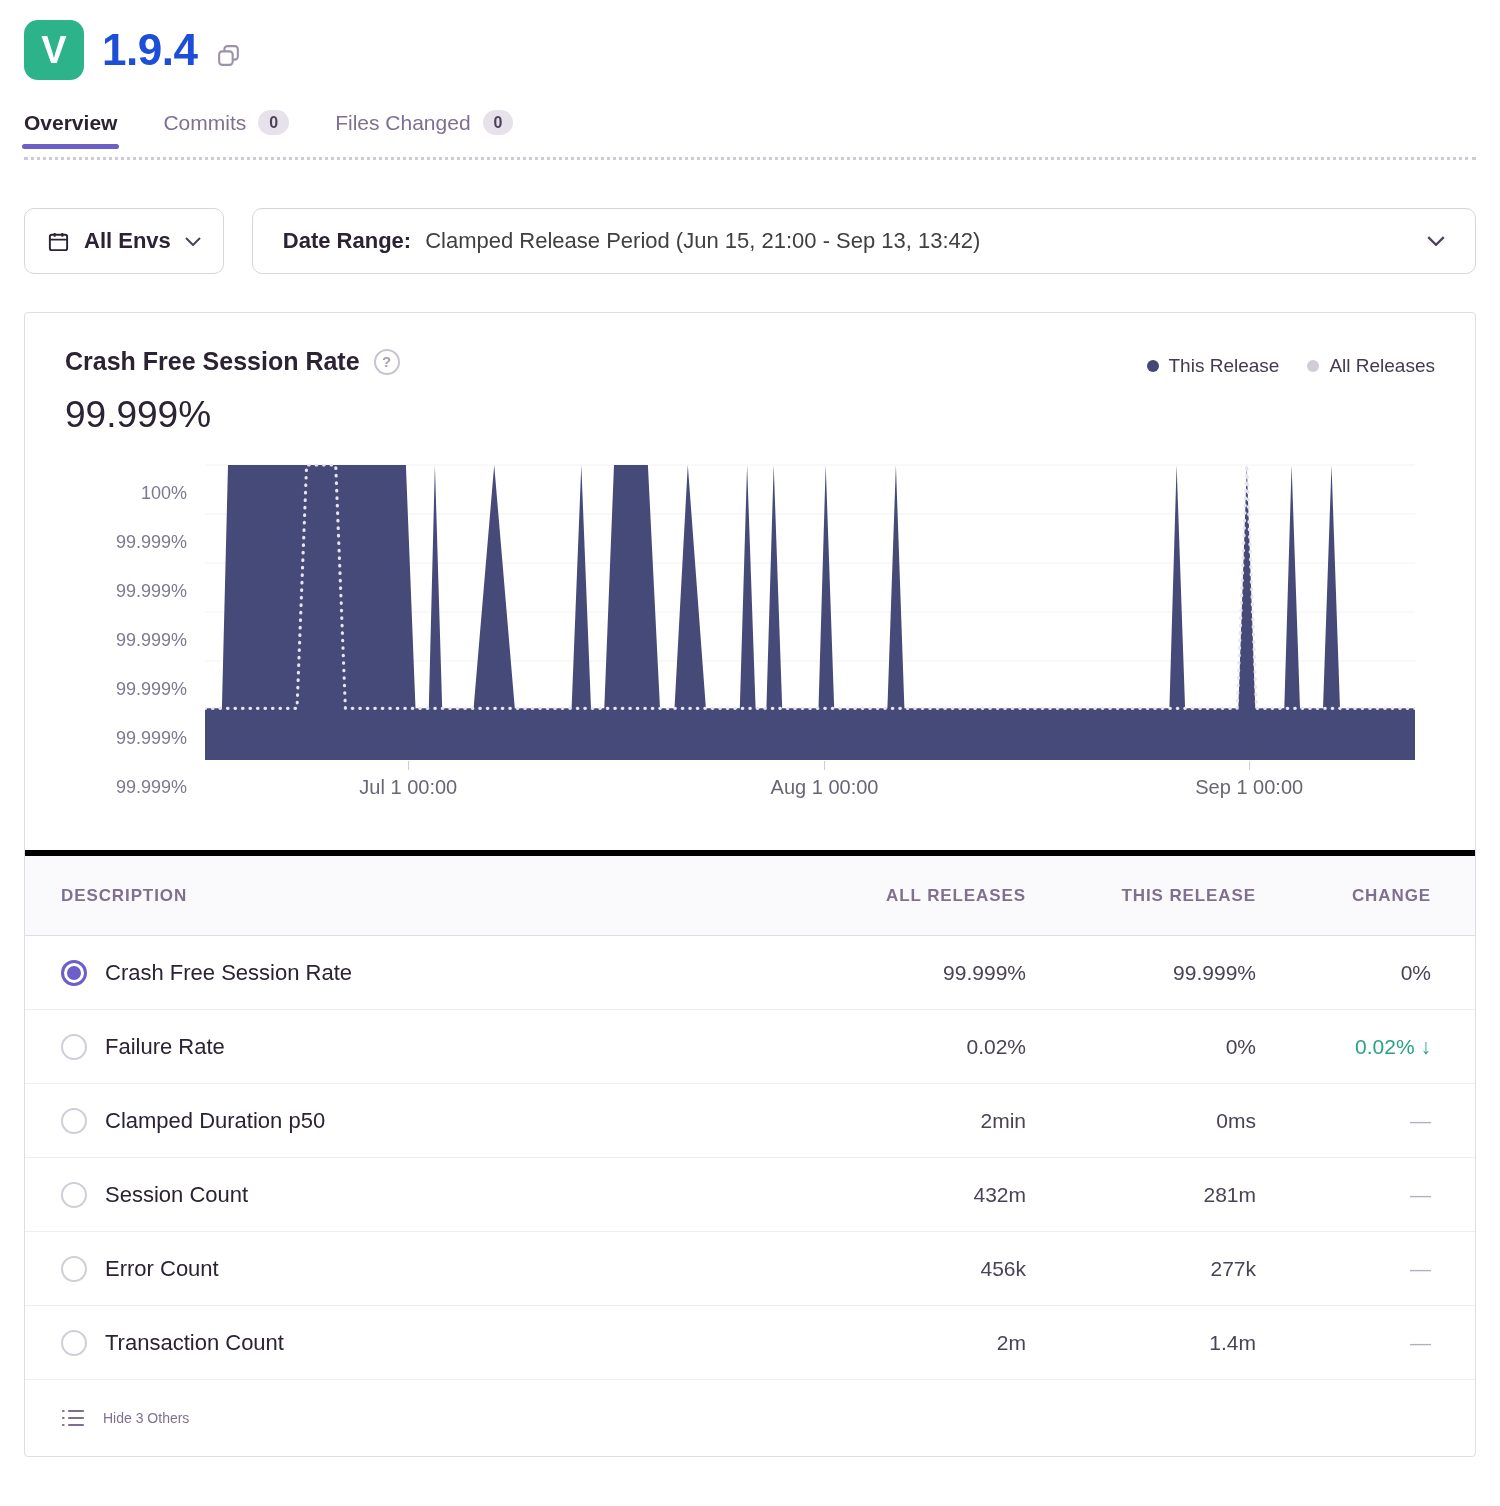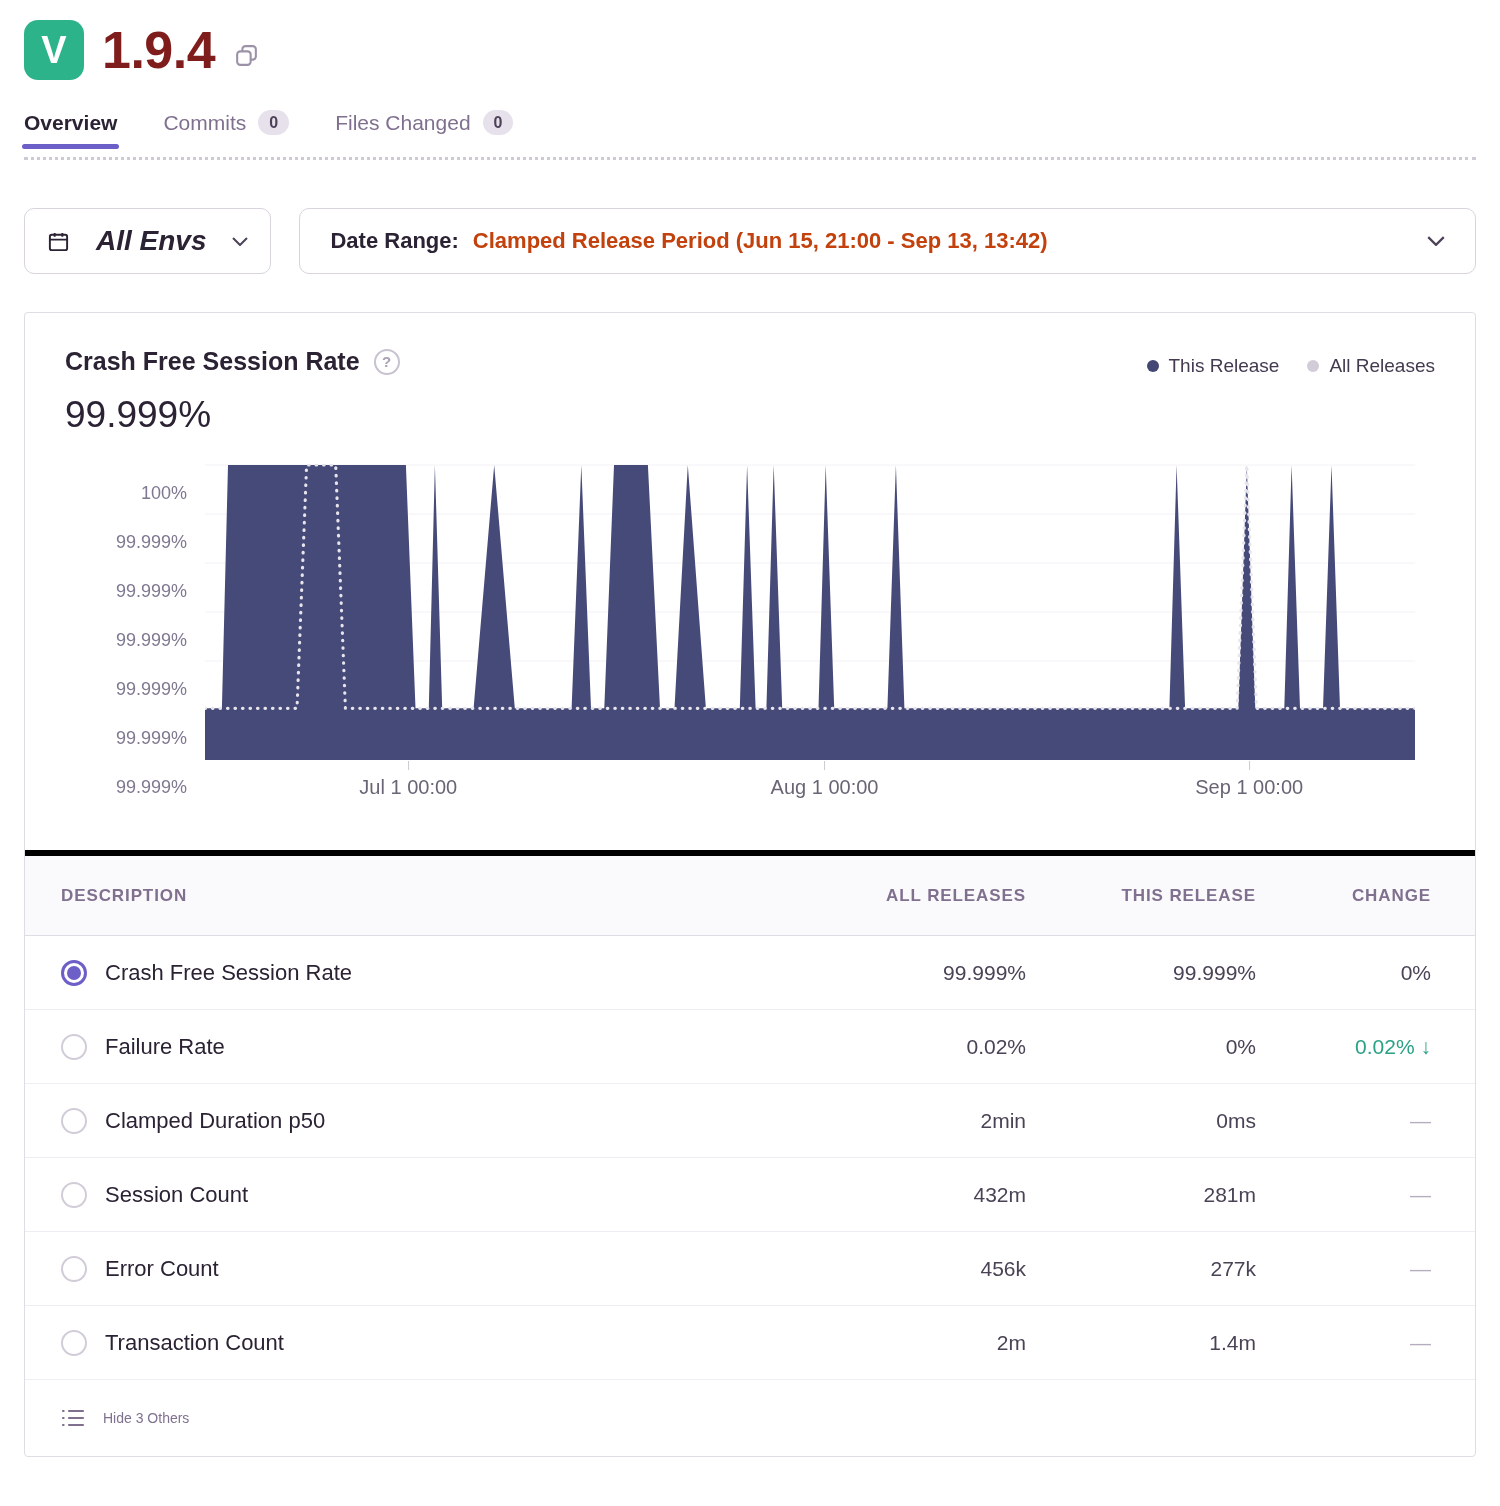--- a/index.html
+++ b/index.html
@@ -12,21 +12,21 @@
   }
   .page { padding:0 24px; }
 
   
   .title-row { display:flex; align-items:center; gap:18px; padding-top:20px; }
   .app-icon {
     width:60px; height:60px; border-radius:14px; background:#2DB38A;
     color:#fff; font-size:38px; font-weight:800;
     display:flex; align-items:center; justify-content:center;
   }
-  .version { font-size:52px; font-weight:700; color:#7f1d1d; letter-spacing:-0.5px; }
+  .version { font-size:44px; font-weight:700; color:#1d4ed8; letter-spacing:-0.5px; }
   .copy-btn { background:none; border:none; cursor:pointer; display:flex; align-items:flex-end; margin-top:10px; }
 
   .tabs {
     display:flex; gap:46px; margin-top:30px;
     border-bottom:3px dotted #CFC9D6; padding-bottom:0;
   }
   .tab { position:relative; display:flex; align-items:center; gap:12px; font-size:21px; color:#80708F; padding-bottom:22px; cursor:pointer; }
   .tab.active { color:#2B2233; font-weight:700; }
   .tab.active::after {
     content:''; position:absolute; left:-2px; right:-2px; bottom:8px;
@@ -37,24 +37,24 @@
     border-radius:20px; padding:3px 11px; line-height:1.2;
   }
 
   
   .filters { display:flex; gap:28px; margin-top:48px; }
   .env-btn, .date-btn {
     height:66px; background:#fff; border:1px solid #D8D3DD; border-radius:10px;
     display:flex; align-items:center; cursor:pointer;
     font-family:"Liberation Sans", sans-serif;
   }
-  .env-btn { gap:26px; padding:0 22px; font-size:28px; font-weight:700; color:#2B2233;font-style:italic; }
+  .env-btn { gap:14px; padding:0 22px; font-size:22px; font-weight:700; color:#2B2233; }
   .date-btn { flex:1; gap:14px; padding:9px 30px; font-size:22px; }
   .date-label { font-weight:700; color:#2B2233; }
-  .date-value { color:#c2410c;font-weight:bold; }
+  .date-value { color:#404040; }
   .date-btn .chev { margin-left:auto; }
 
   
   .card { margin-top:38px; border:1px solid #E0DCE5; border-radius:4px; background:#fff; overflow:hidden; }
   .chart-head { display:flex; justify-content:space-between; align-items:flex-start; padding:34px 40px 0 40px; }
   .chart-title-row { display:flex; align-items:center; gap:14px; }
   .chart-title { font-size:25px; font-weight:700; color:#2B2233; }
   .help {
     width:26px; height:26px; border-radius:50%; border:2px solid #C8C2D1;
     color:#A79FB2; font-size:15px; font-weight:700;

